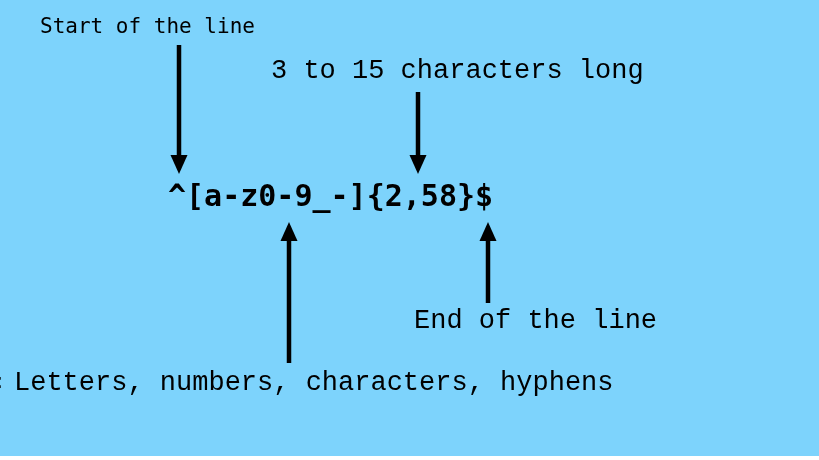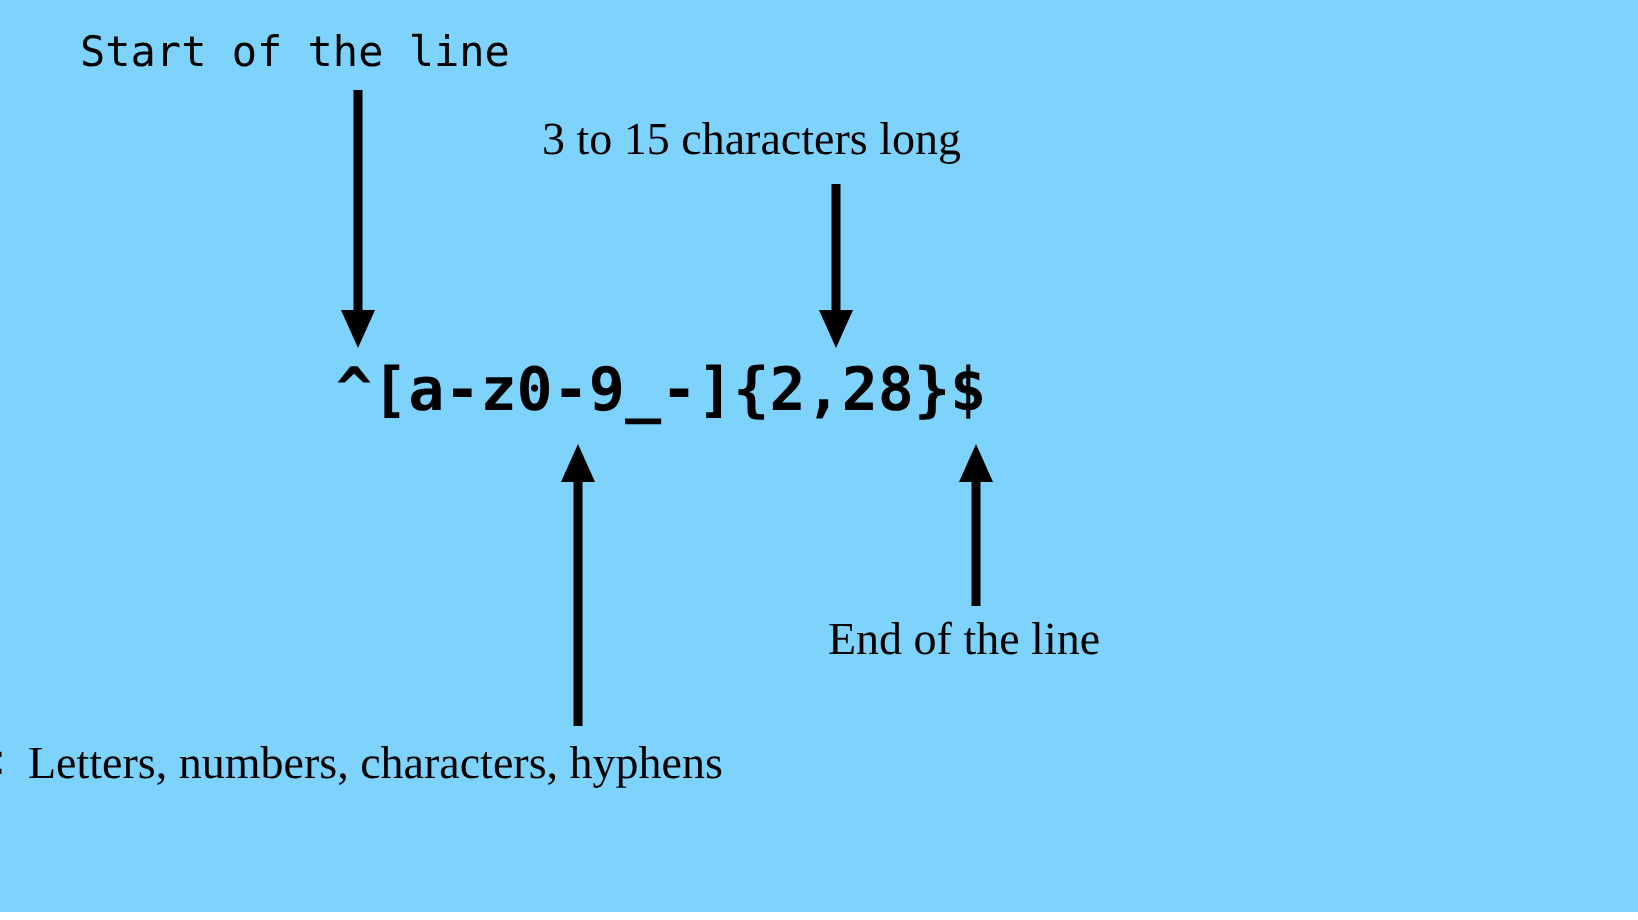--- a/index.html
+++ b/index.html
@@ -25,22 +25,22 @@
 
   
   .label-mono {
     font-family: "DejaVu Sans Mono", monospace;
     font-size: 21px;
     letter-spacing: 0px;
   }
 
   
   .label-sans {
-    font-family: Liberation Serif, serif;
-    font-size: 23px;
+    font-family: Liberation Mono, monospace;
+    font-size: 27px;
   }
 
   
   .regex {
     position: absolute;
     font-family: "DejaVu Sans Mono", monospace;
     font-weight: bold;
     font-size: 30px;
     color: #000000;
     white-space: pre;
@@ -70,21 +70,21 @@
 <body>
 
 <div id="canvas">
 
   <span class="edge-artifact" style="left:-4px; top:370px;">:</span>
 
   <span class="label label-mono" style="left:40px; top:16px;">Start of the line</span>
 
   <span class="label label-sans" style="left:271px; top:58px;">3 to 15 characters long</span>
 
-  <span class="regex" style="left:168px; top:181px;">^[a-z0-9_-]{2,28}$</span>
+  <span class="regex" style="left:168px; top:181px;">^[a-z0-9_-]{2,58}$</span>
 
   <span class="label label-sans" style="left:414px; top:308px;">End of the line</span>
 
   <span class="label label-sans" style="left:14px; top:370px;">Letters, numbers, characters, hyphens</span>
 
   <svg class="arrow-layer" viewBox="0 0 819 460" width="819" height="460" aria-hidden="true">
 
     <g>
       <line x1="179" y1="45" x2="179" y2="158" stroke="#000000" stroke-width="4.5"></line>
       <polygon points="179,174 170.5,155 187.5,155" fill="#000000"></polygon>

